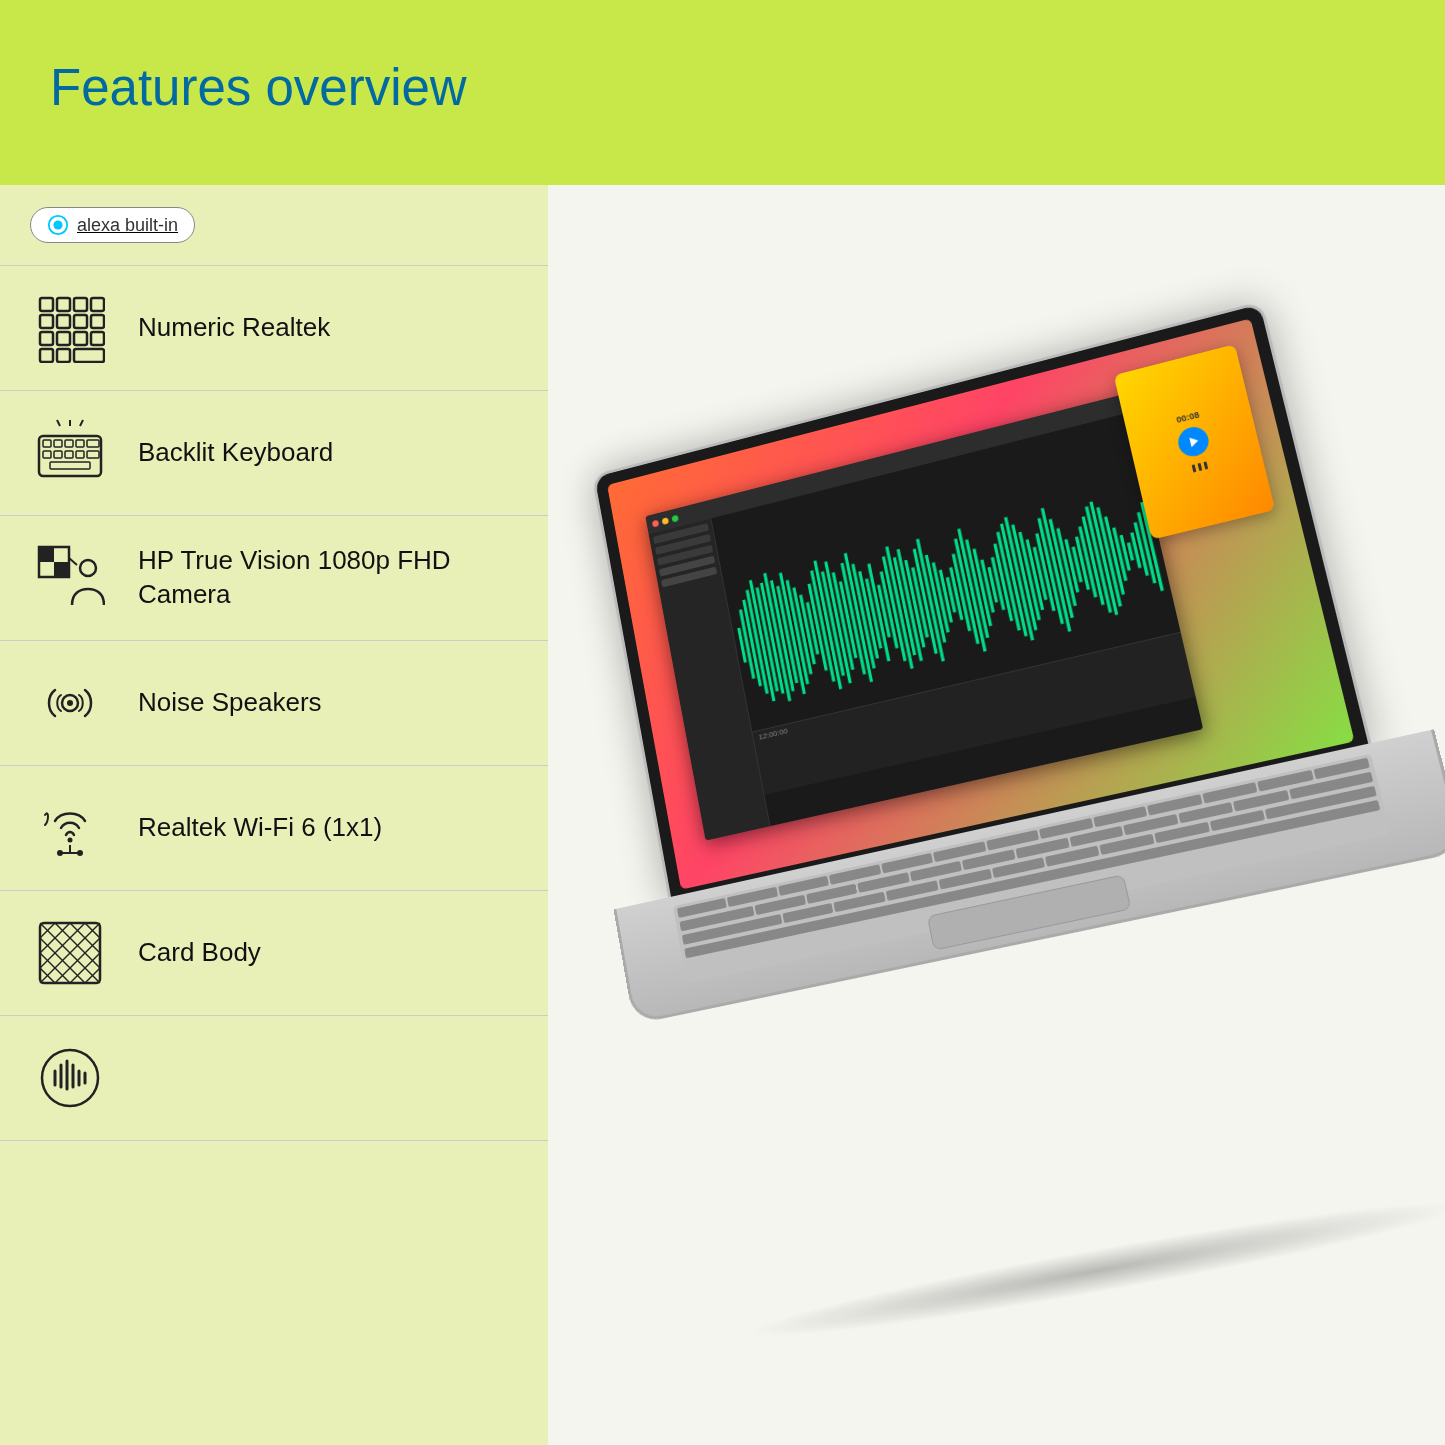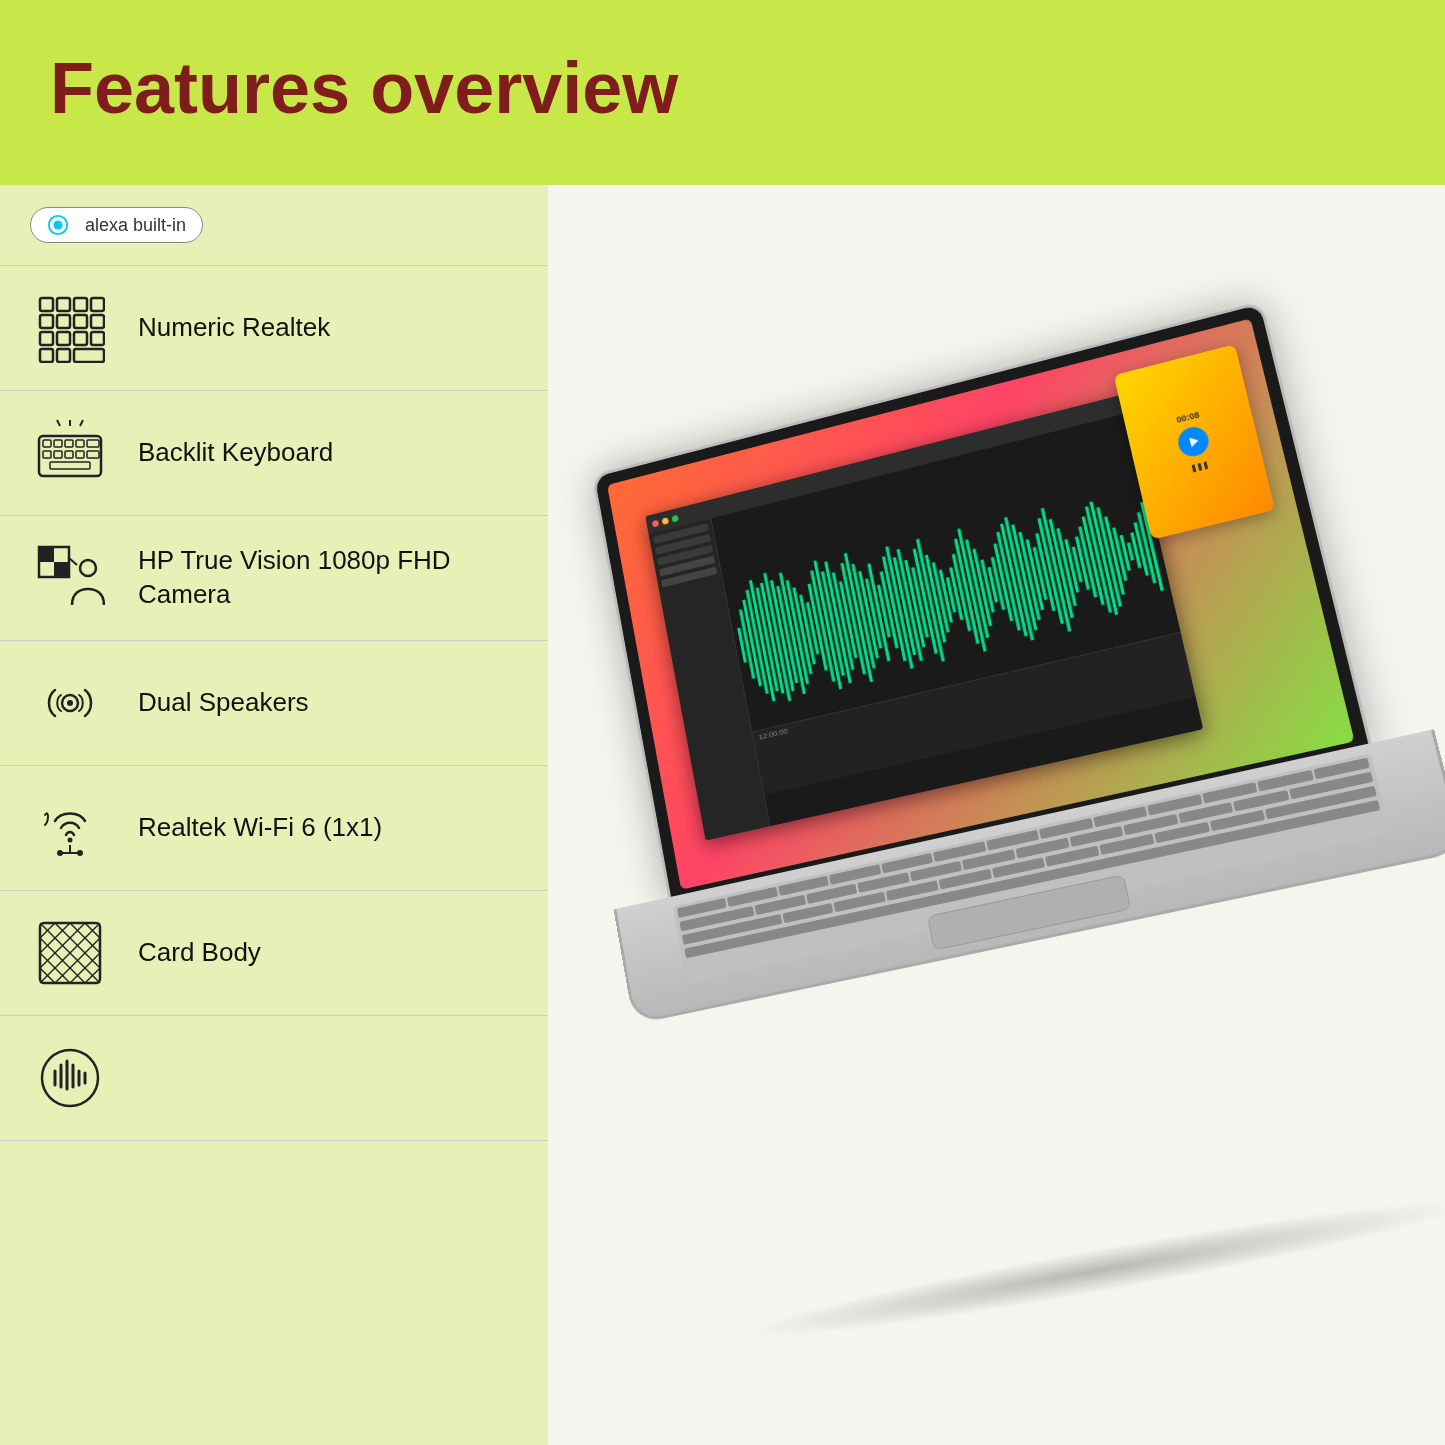--- a/index.html
+++ b/index.html
@@ -13,23 +13,23 @@
 
     .header {
       background: #c8e84a;
       padding: 40px 50px 50px 50px;
       height: 185px;
       display: flex;
       align-items: center;
     }
 
     .header-title {
-      font-size: 72px;
-      font-weight: 700;
-      color: #7f1d1d;
+      font-size: 51px;
+      font-weight: 400;
+      color: #0369a1;
       line-height: 1;
     }
 
     .main-content {
       display: flex;
       height: calc(1445px - 185px);
     }
 
     
     .left-panel {
@@ -46,22 +46,23 @@
       display: flex;
       align-items: center;
     }
 
     .alexa-badge-inner {
       border: 1.5px solid #888;
       border-radius: 20px;
       padding: 6px 16px;
       display: flex;
       align-items: center;
-      gap: 16px;
+      gap: 8px;
       background: white;
+      text-decoration: underline;
     }
 
     .alexa-icon {
       width: 22px;
       height: 22px;
     }
 
     .alexa-text {
       font-size: 18px;
       color: #333;
@@ -409,21 +410,21 @@
 
           <path d="M50 22 C58 28 58 42 50 48" stroke="#222" stroke-width="2.5" fill="none" stroke-linecap="round"></path>
 
           <path d="M26 27 C21 30 21 40 26 43" stroke="#222" stroke-width="2" fill="none" stroke-linecap="round"></path>
 
           <path d="M44 27 C49 30 49 40 44 43" stroke="#222" stroke-width="2" fill="none" stroke-linecap="round"></path>
 
           <circle cx="35" cy="35" r="3" fill="#222"></circle>
         </svg>
       </div>
-      <span class="feature-label">Dual Speakers</span>
+      <span class="feature-label">Noise Speakers</span>
     </div>
 
 
     <div class="feature-row">
       <div class="feature-icon">
         <svg viewBox="0 0 70 70" fill="none" xmlns="http://www.w3.org/2000/svg">
 
           <path d="M20 28 C26 18 44 18 50 28" stroke="#222" stroke-width="2.5" fill="none" stroke-linecap="round"></path>
           <path d="M26 35 C30 28 40 28 44 35" stroke="#222" stroke-width="2.5" fill="none" stroke-linecap="round"></path>
           <path d="M31 42 C33 38 37 38 39 42" stroke="#222" stroke-width="2.5" fill="none" stroke-linecap="round"></path>

